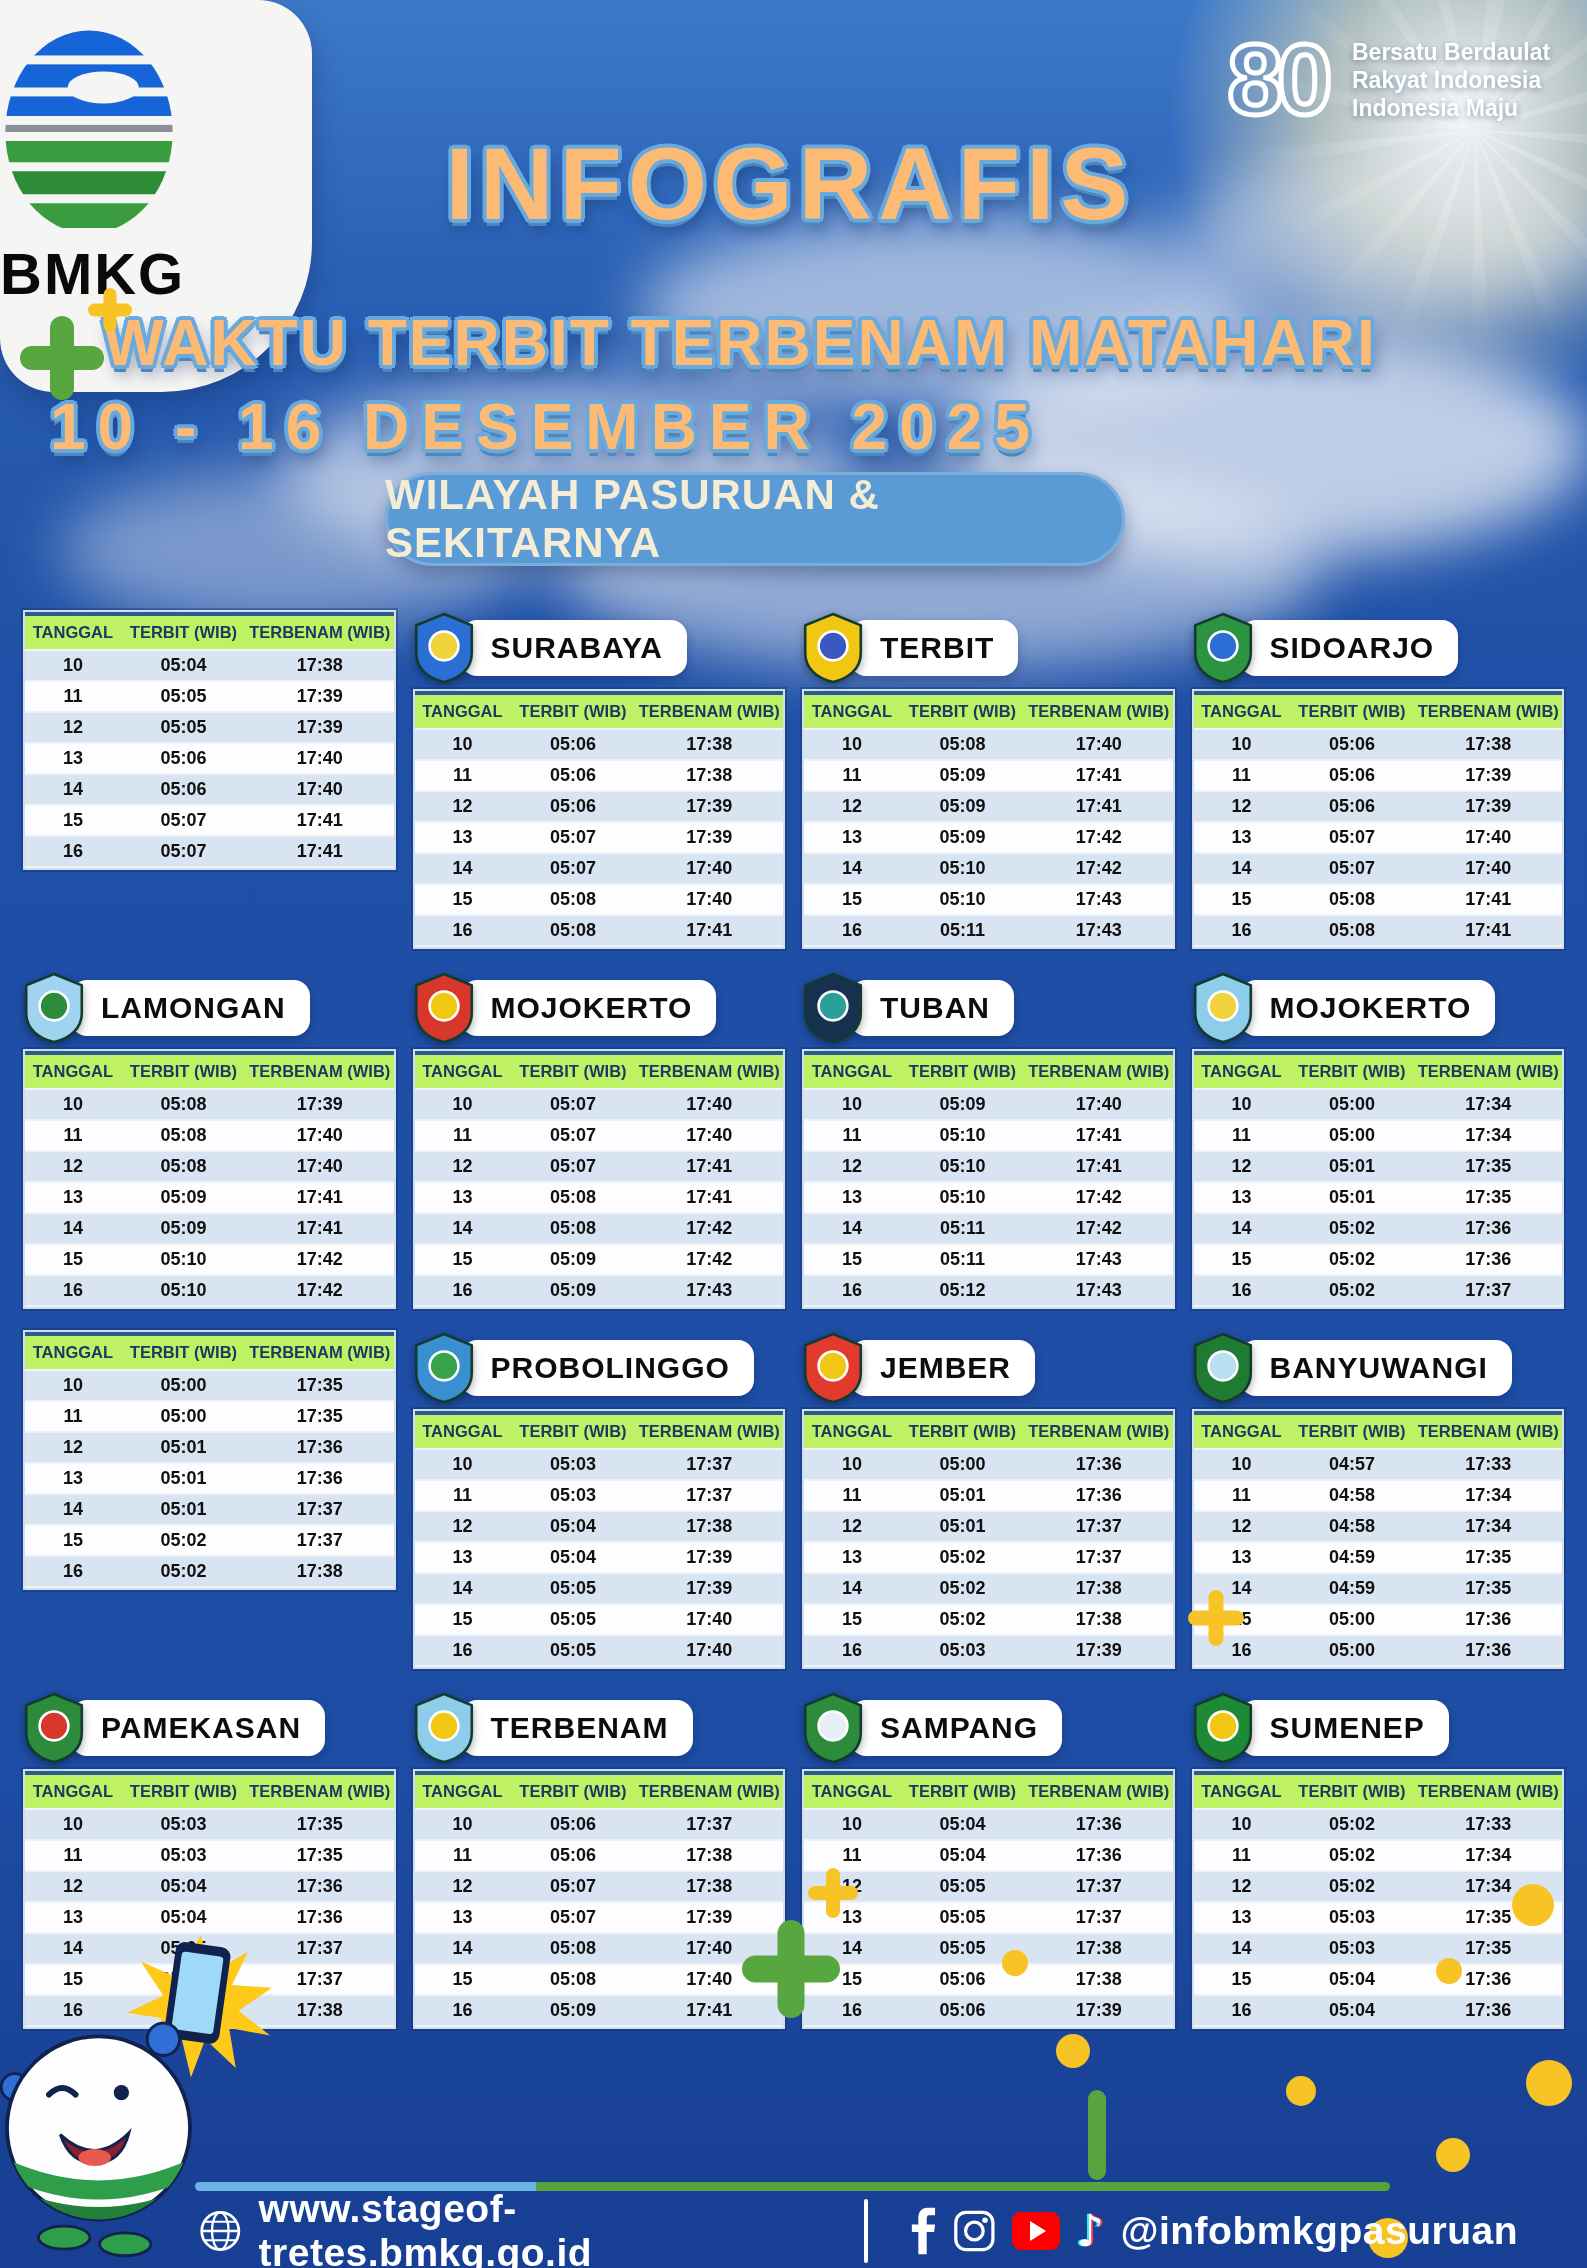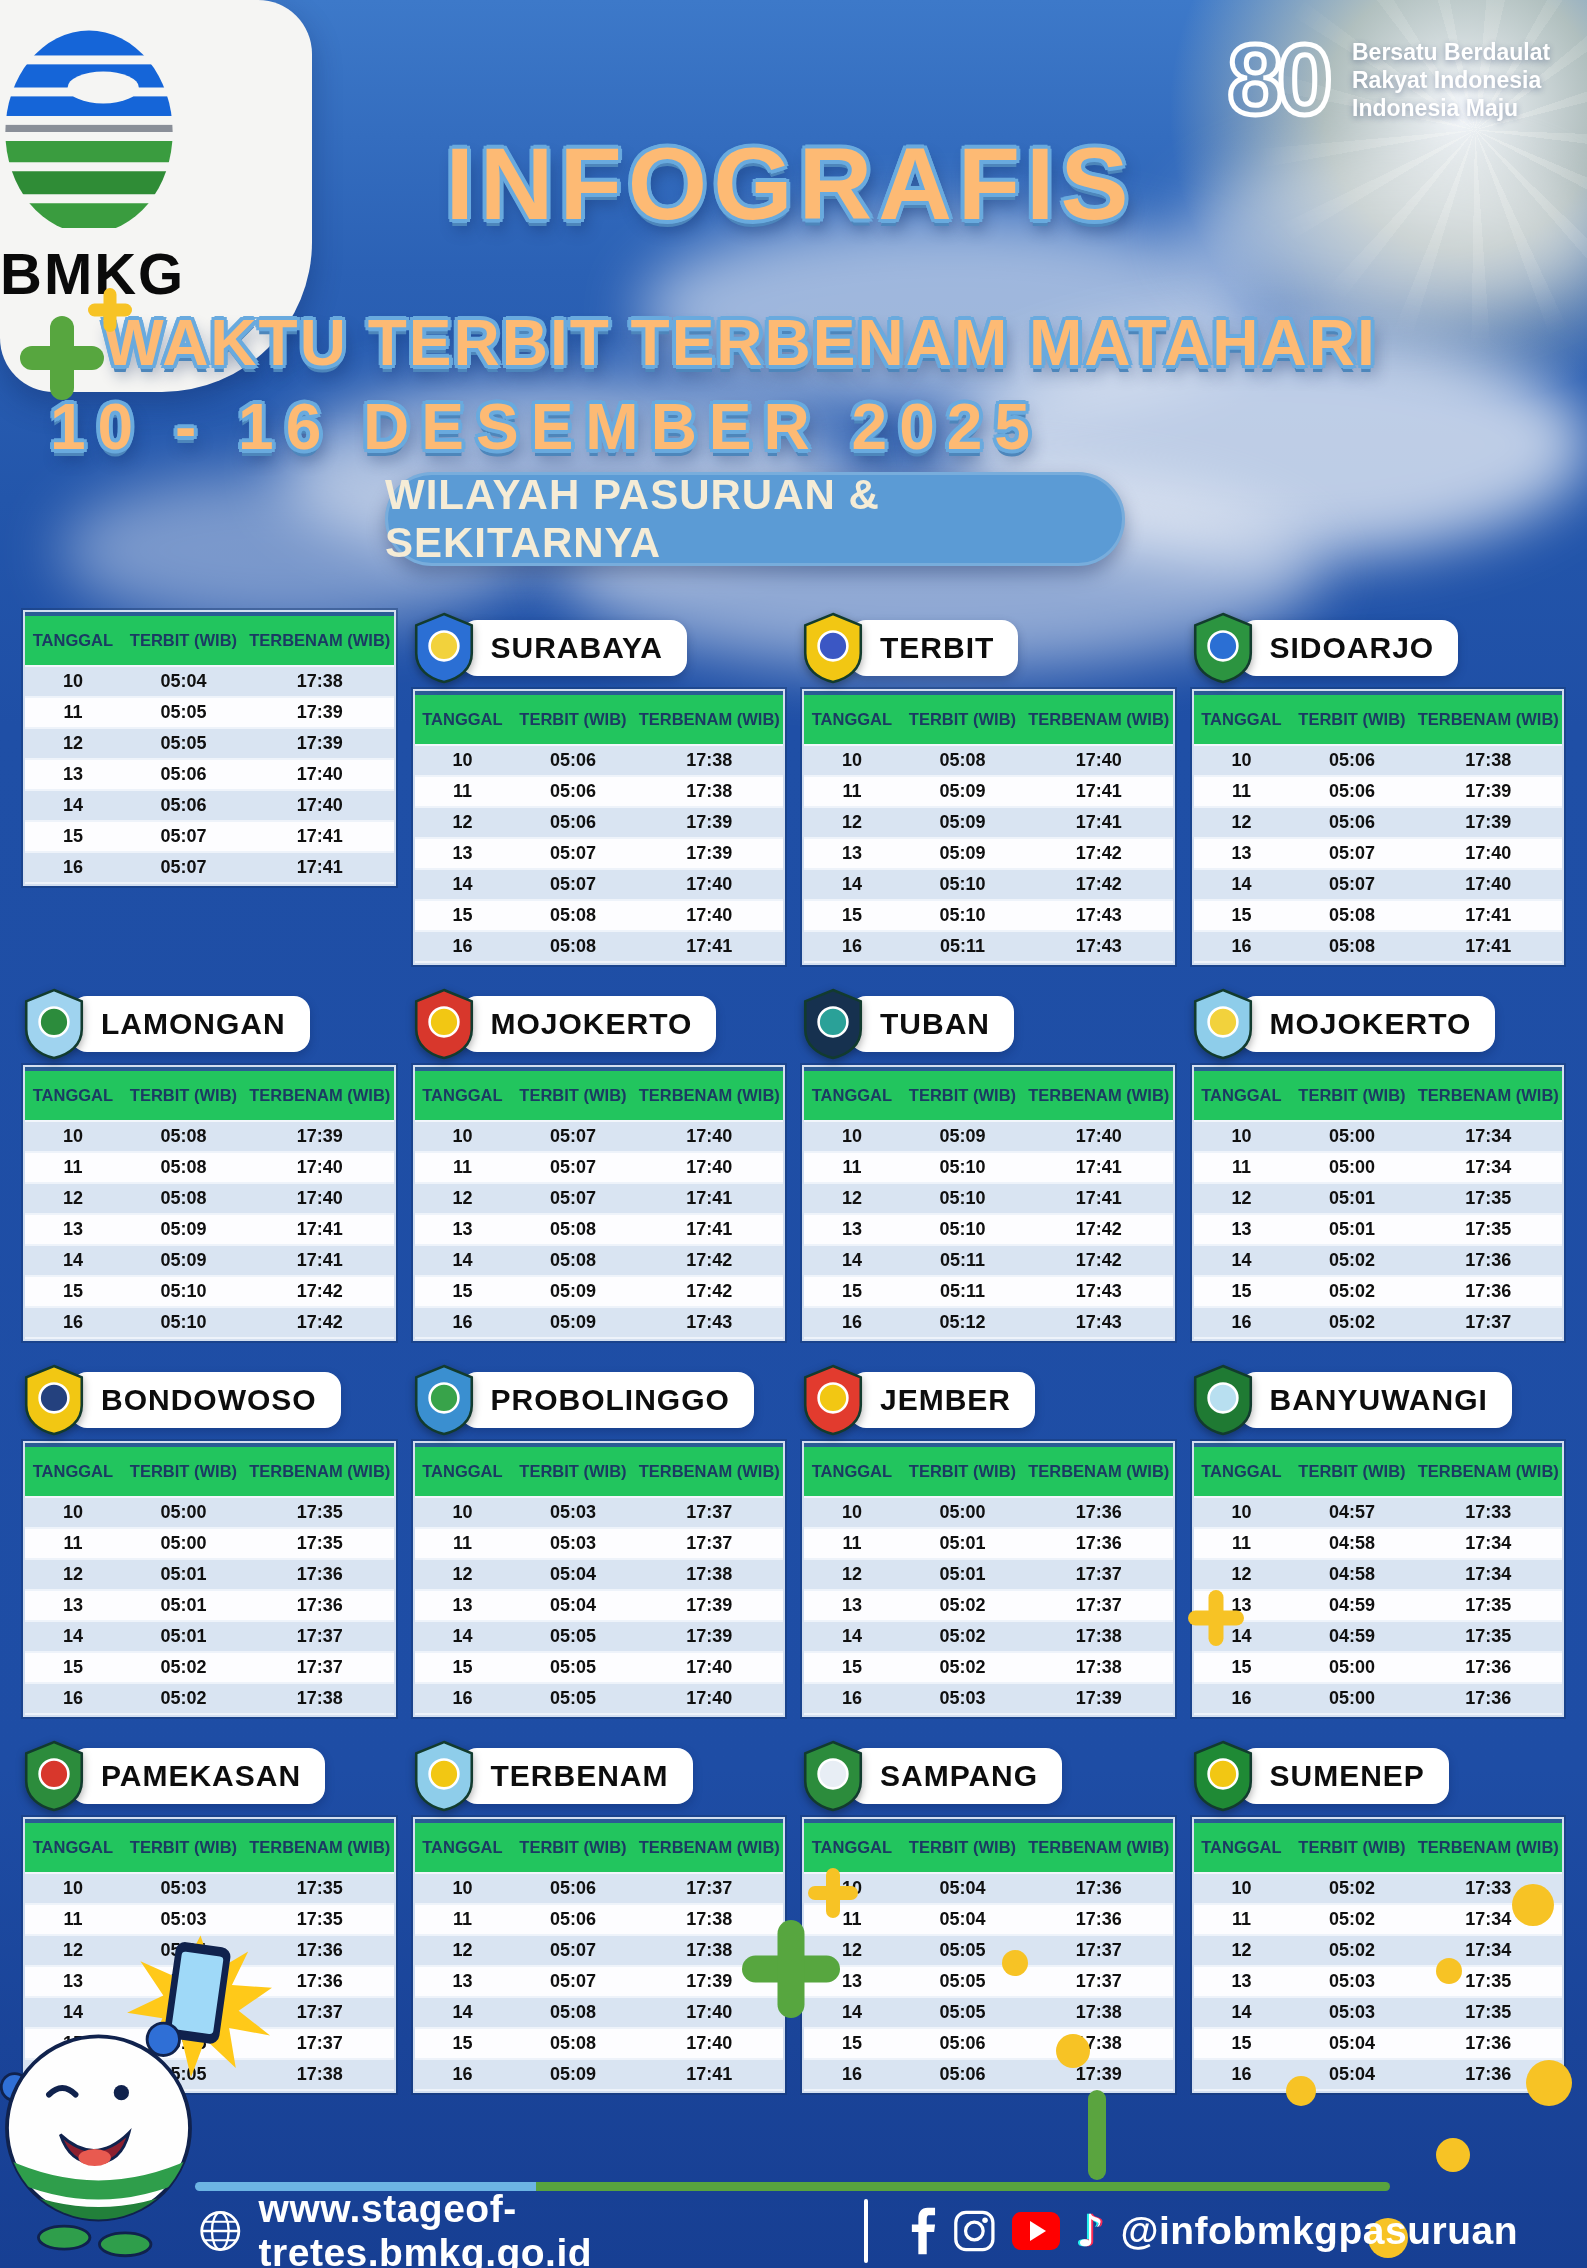--- a/index.html
+++ b/index.html
@@ -52,22 +52,22 @@
   .tables{position:absolute;left:23px;top:610px;width:1541px;display:grid;
     grid-template-columns:repeat(4,1fr);column-gap:17px;row-gap:21px;}
   .city-block{display:flex;flex-direction:column;}
   .city-head{display:flex;align-items:center;height:76px;margin-bottom:3px;}
   .crest{width:62px;height:72px;z-index:2;filter:drop-shadow(0 3px 4px rgba(0,0,0,.35));flex:0 0 auto;}
   .city-pill{background:#ffffff;border-radius:16px;padding:11px 24px 11px 30px;margin-left:-14px;
     font-weight:800;font-size:30px;color:#0d0d0d;letter-spacing:1px;white-space:nowrap;
     box-shadow:0 4px 10px rgba(10,30,80,.3);}
   table.sun-table{width:100%;border-collapse:separate;border-spacing:0;background:#ffffff;
     border:2px solid #d3dff0;box-shadow:0 0 0 2px rgba(21,52,105,.4);}
-  .sun-table thead th{background:#22c55e;color:#1b3a63;font-size:16.5px;font-weight:700;
-    padding:15px 2px;border-top:4px solid #2a5c94;border-bottom:2px solid #f2f6fc;text-align:center;}
+  .sun-table thead th{background:#bef264;color:#1b3a63;font-size:16.5px;font-weight:700;
+    padding:7px 2px;border-top:4px solid #2a5c94;border-bottom:2px solid #f2f6fc;text-align:center;}
   .sun-table thead th:nth-child(1){width:26%;}
   .sun-table thead th:nth-child(2){width:34%;}
   .sun-table thead th:nth-child(3){width:40%;}
   .sun-table tbody td{font-size:18px;font-weight:700;color:#101010;text-align:center;
     padding:4px 2px;border-bottom:2px solid #eef3fa;}
   .sun-table tbody tr:nth-child(odd) td{background:#d9e4f2;}
   .sun-table tbody tr:nth-child(even) td{background:#fdfdff;}
 
   
   .plus{position:absolute;}
@@ -598,29 +598,20 @@
           <tr>
             <td>16</td>
             <td>05:02</td>
             <td>17:37</td>
           </tr>
         </tbody>
     </table>
   </div>
 
   <div class="city-block">
-    <div class="city-head">
-      <svg class="crest" viewBox="0 0 60 70">
-        <path class="crest-body" d="M30 2 L57 13 V40 C57 55 45 65 30 68 C15 65 3 55 3 40 V13 Z" stroke="#123b2e" stroke-width="2.5" fill="#f2c713"></path>
-        <circle class="crest-core" cx="30" cy="33" r="14" stroke="#ffffff" stroke-width="2.5" fill="#24417e"></circle>
-      </svg>
-      <div class="city-pill">
-        <span class="city-name">BONDOWOSO</span>
-      </div>
-    </div>
     <table class="sun-table">
       <thead>
           <tr>
             <th>TANGGAL</th>
             <th>TERBIT (WIB)</th>
             <th>TERBENAM (WIB)</th>
           </tr>
         </thead>
       <tbody>
           <tr>

